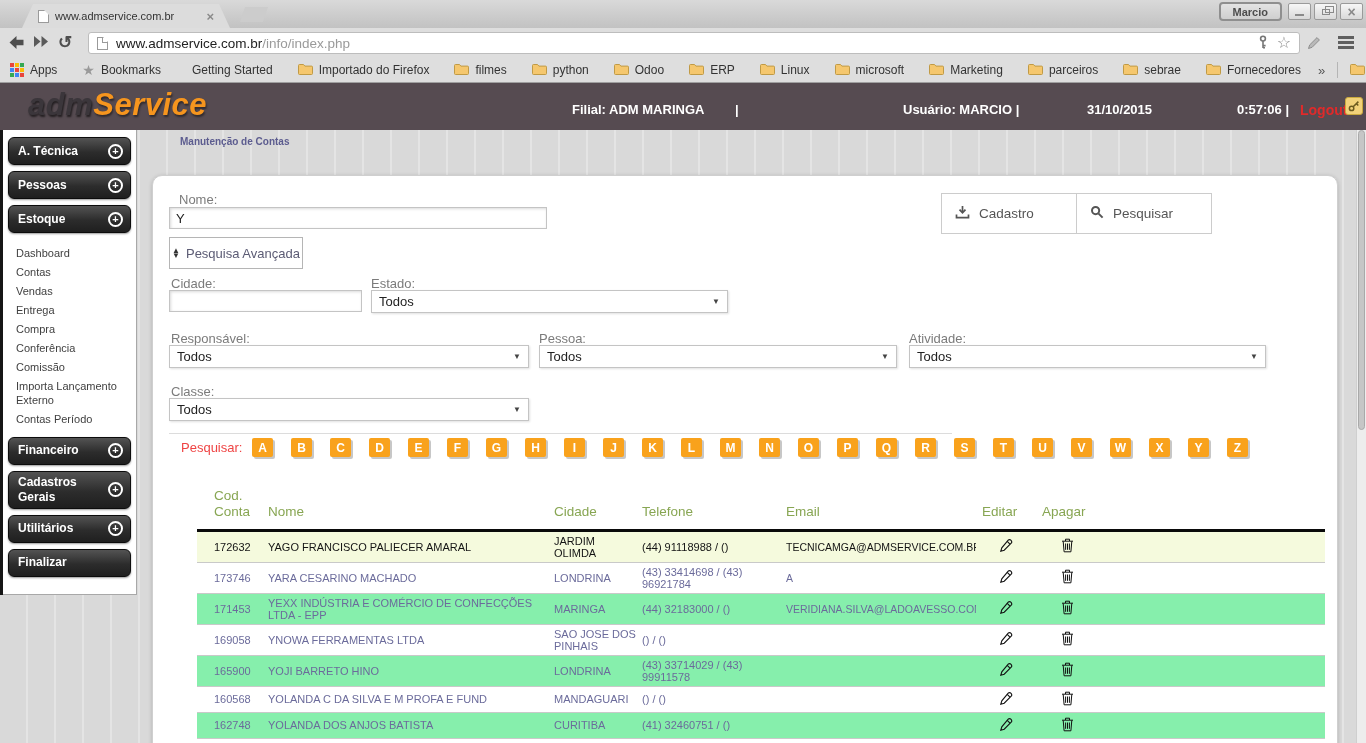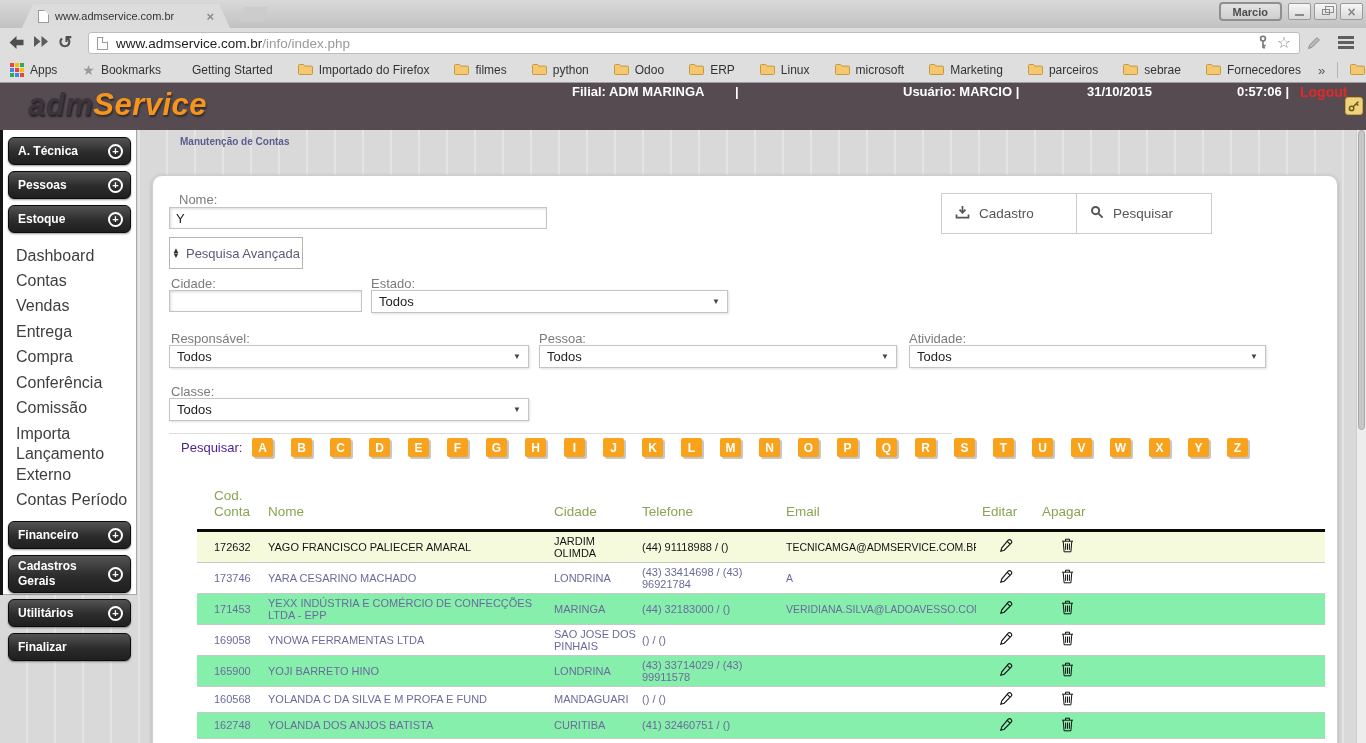--- a/index.html
+++ b/index.html
@@ -58,42 +58,42 @@
     background:radial-gradient(circle at 35% 35%, #8fd0f0 0 26%, #2a6fb0 34%, #f28f1c 48%, #e6650f 100%); }
   .bm-right { margin-left:auto; display:flex; align-items:center; gap:12px; }
   .bm-chevron { color:#555; font-size:13px; }
   .bm-sep { width:1px; height:16px; background:#b5b5b5; }
 
   
   .appheader { position:absolute; top:83px; left:0; right:0; height:47px; background:#564b51; }
   .brand { position:absolute; left:28px; top:4px; font-size:31px; font-weight:bold; font-style:italic; letter-spacing:.5px; }
   .brand-adm { color:#3b363b; text-shadow:1px 2px 2px rgba(0,0,0,.6); }
   .brand-svc { color:#f6951e; text-shadow:1px 2px 2px rgba(0,0,0,.45); }
-  .htxt { position:absolute; top:1px; color:#fff; font-size:13px; font-weight:bold; white-space:nowrap; }
+  .htxt { position:absolute; top:19px; color:#fff; font-size:13px; font-weight:bold; white-space:nowrap; }
   .h-filial { left:572px; } .h-sep { left:735px; } .h-user { left:903px; } .h-date { left:1087px; }
   .h-time { left:1237px; } .h-logout { left:1300px; color:#e02a2a; font-size:14px; }
   .hkey { position:absolute; right:3px; top:14px; width:18px; height:18px; background:#f2d27a;
     border:1px solid #caa93f; border-radius:3px; display:flex; align-items:center; justify-content:center; }
 
   
   .content { position:absolute; top:130px; left:0; right:0; bottom:0;
     background:repeating-linear-gradient(90deg,#d9d9d9 0 26px,#e4e4e4 26px 28px); }
   .black-strip { position:absolute; left:0; top:0; width:3px; height:465px; background:#161616; }
 
   
   .sidebar { position:absolute; left:3px; top:0; width:134px; height:465px; background:#fff;
     border-right:1px solid #a8a8a8; border-bottom:1px solid #a8a8a8; padding:7px 5px; }
   .sgroup { display:flex; align-items:center; min-height:28px; margin-bottom:6px; padding:3px 7px 3px 9px;
     border:1px solid #0c0c0c; border-radius:6px; color:#fff; font-size:12px; font-weight:bold;
     background:linear-gradient(#535353,#2c2c2c 55%,#1f1f1f); box-shadow:0 1px 2px rgba(0,0,0,.4); }
   .sgroup .lbl { flex:1; line-height:1.25; }
   .sgroup.active { background:linear-gradient(#3fa9e8,#1b80c3 55%,#1a76b5); border-color:#0d5c96; }
   .toggle { flex:0 0 auto; width:15px; height:15px; border:2px solid #fff; border-radius:50%;
     display:flex; align-items:center; justify-content:center; font-size:11px; font-weight:bold; line-height:1; }
-  .submenu { padding:4px 0 8px 8px; font-size:16px; color:#3f3f3f; }
+  .submenu { padding:4px 0 8px 8px; font-size:11px; color:#3f3f3f; }
   .submenu .mi { padding:2.5px 0; line-height:1.28; cursor:default; }
 
   
   .page-title { position:absolute; left:180px; top:6px; font-size:10px; font-weight:bold; color:#5c5c8f; }
   .panel { position:absolute; left:152px; top:45px; width:1186px; height:610px; background:#fff;
     border:1px solid #cfcfcf; border-radius:10px; box-shadow:0 1px 4px rgba(0,0,0,.18); }
   .lab { position:absolute; font-size:13px; color:#7b7b7b; white-space:nowrap; }
   .tinput { position:absolute; height:22px; border:1px solid #c4c4c4; background:#fff; font-size:13px; color:#222;
     padding:0 6px; box-shadow:inset 1px 1px 3px rgba(0,0,0,.15); font-family:"Liberation Sans",sans-serif; }
   .select { position:absolute; height:23px; border:1px solid #c4c4c4; background:#fff; display:flex;
@@ -101,21 +101,21 @@
     box-shadow:1px 1px 2px rgba(0,0,0,.12);text-align:right; }
   .caret { font-size:8px; color:#444; }
   .actions { position:absolute; left:788px; top:17px; width:271px; height:41px; border:1px solid #ccc; display:flex; }
   .action { flex:1; display:flex; align-items:center; gap:9px; padding:0 13px; font-size:13.5px; color:#555; }
   .action + .action { border-left:1px solid #ccc; }
   .adv { position:absolute; left:16px; top:61px; width:134px; height:32px; border:1px solid #b5b5b5; background:#fff;
     display:flex; align-items:center; justify-content:center; gap:6px; font-size:13px; color:#5b5b74; }
   .updown { display:flex; flex-direction:column; font-size:8px; line-height:5px; color:#333; }
   .hrline { position:absolute; left:16px; top:257px; width:783px; border-top:1px solid #dcdcdc; }
   .letters { position:absolute; left:28px; top:262px; display:flex; align-items:center; }
-  .letters-label { font-size:13px; color:#4c1d95; width:62px; }
+  .letters-label { font-size:13px; color:#ef4444; width:62px; }
   .lchips { display:flex; gap:18px; margin-left:9px; }
   .chip { width:21px; height:19px; background:#f9a21c; color:#fff; font-weight:bold; font-size:12px;
     display:flex; align-items:center; justify-content:center; border-radius:2px; box-shadow:2px 2px 0 rgba(0,0,0,.22); }
 
   
   .tablewrap { position:absolute; left:44px; top:310px; width:1128px; }
   table { border-collapse:collapse; table-layout:fixed; width:100%; }
   th { text-align:left; vertical-align:bottom; color:#88a653; font-weight:normal; font-size:13.5px;
     padding:2px 0 9px 0; border-bottom:3px solid #0a0a0a; line-height:1.18; }
   th.c-cod { padding-left:17px; }

